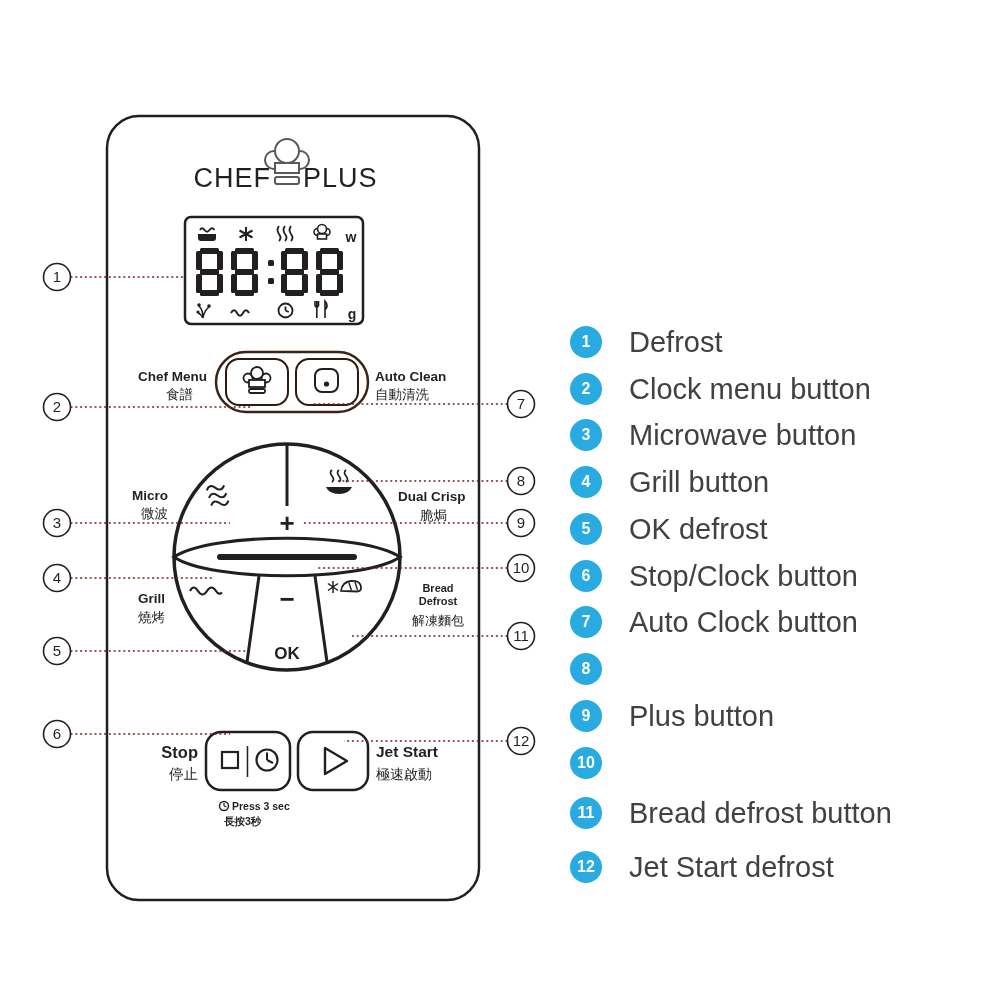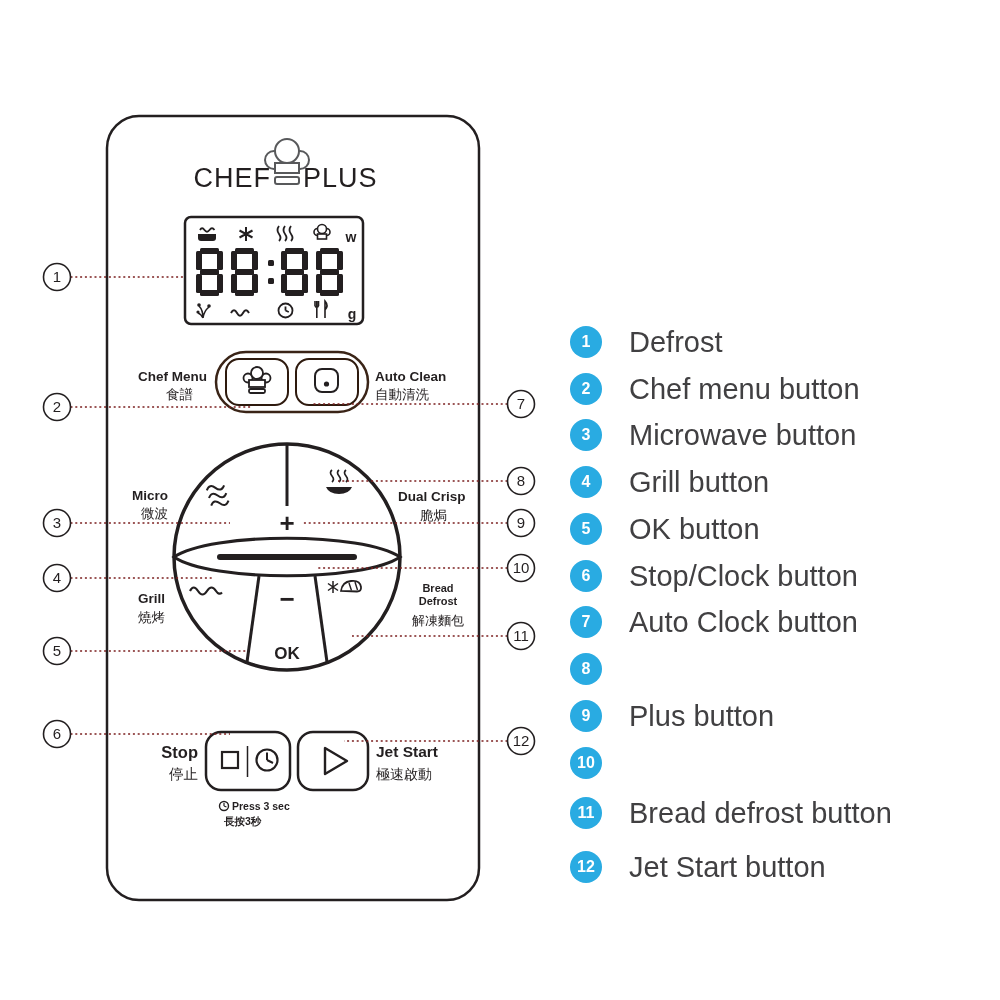--- a/index.html
+++ b/index.html
@@ -255,33 +255,33 @@
   </g>
 </svg>
 
 <div class="legend">
   <div class="legend-row" style="top:326px">
     <span class="legend-num">1</span>
     <span class="legend-label">Defrost</span>
   </div>
   <div class="legend-row" style="top:373px">
     <span class="legend-num">2</span>
-    <span class="legend-label">Chef menu button</span>
+    <span class="legend-label">Clock menu button</span>
   </div>
   <div class="legend-row" style="top:419px">
     <span class="legend-num">3</span>
     <span class="legend-label">Microwave button</span>
   </div>
   <div class="legend-row" style="top:466px">
     <span class="legend-num">4</span>
     <span class="legend-label">Grill button</span>
   </div>
   <div class="legend-row" style="top:513px">
     <span class="legend-num">5</span>
-    <span class="legend-label">OK button</span>
+    <span class="legend-label">OK defrost</span>
   </div>
   <div class="legend-row" style="top:560px">
     <span class="legend-num">6</span>
     <span class="legend-label">Stop/Clock button</span>
   </div>
   <div class="legend-row" style="top:606px">
     <span class="legend-num">7</span>
     <span class="legend-label">Auto Clock button</span>
   </div>
   <div class="legend-row" style="top:653px">
@@ -293,17 +293,17 @@
   </div>
   <div class="legend-row" style="top:747px">
     <span class="legend-num">10</span>
   </div>
   <div class="legend-row" style="top:797px">
     <span class="legend-num">11</span>
     <span class="legend-label">Bread defrost button</span>
   </div>
   <div class="legend-row" style="top:851px">
     <span class="legend-num">12</span>
-    <span class="legend-label">Jet Start button</span>
+    <span class="legend-label">Jet Start defrost</span>
   </div>
 </div>
 
 </div>
 
 </body></html>

